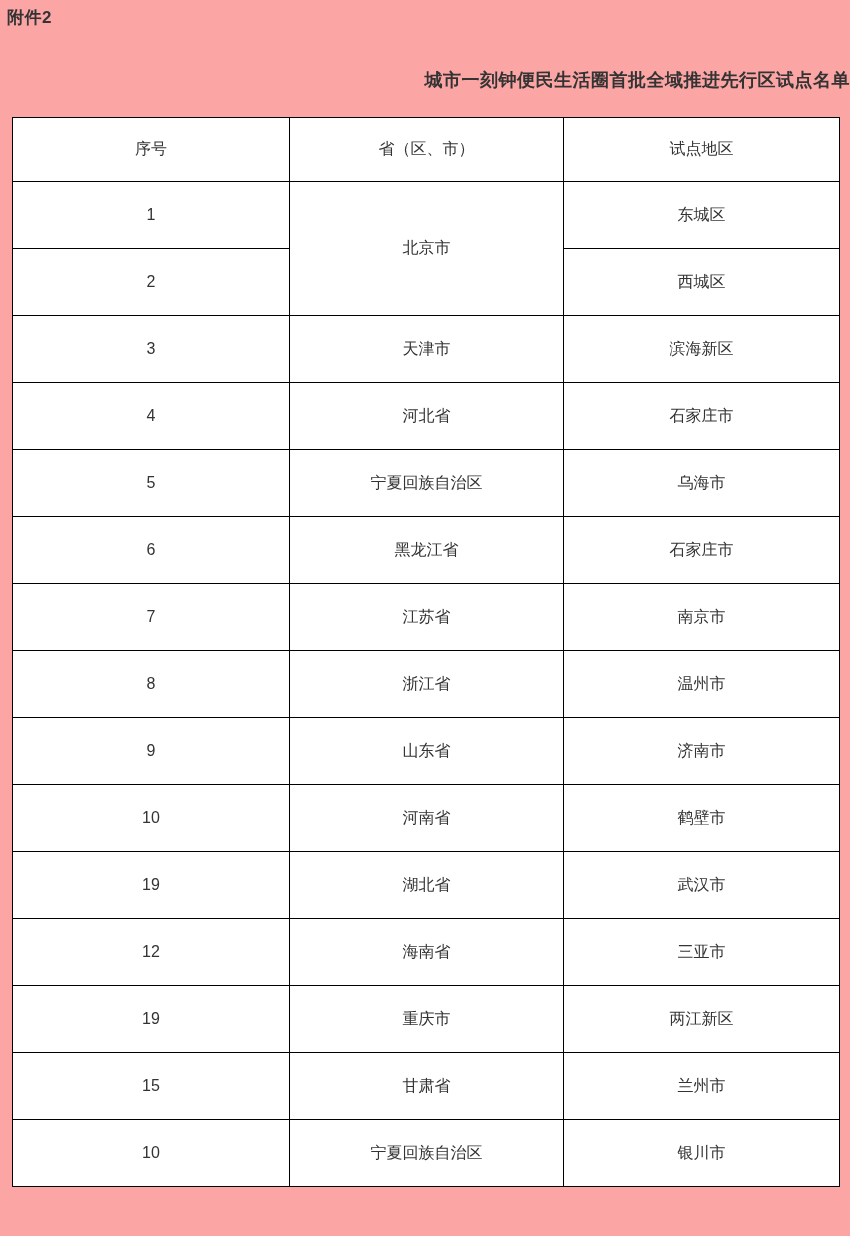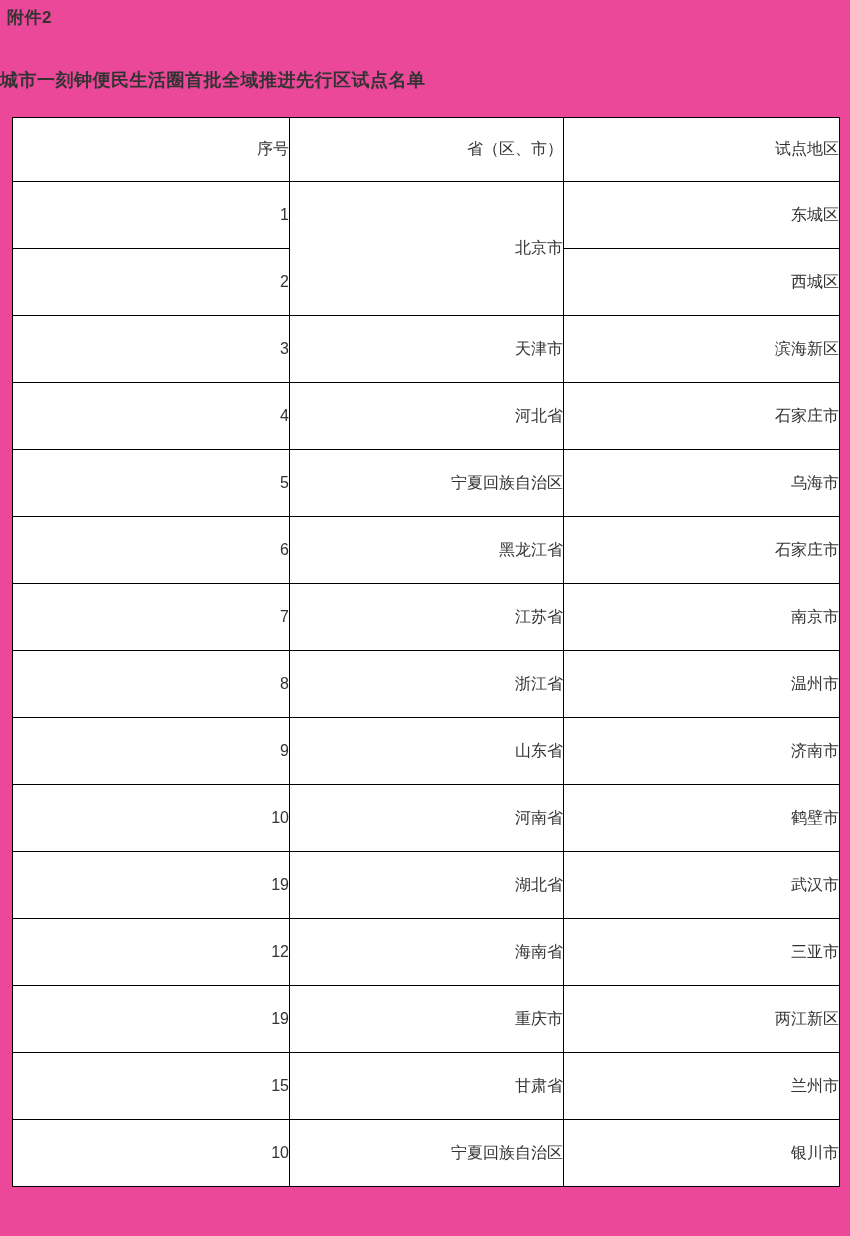--- a/index.html
+++ b/index.html
@@ -2,59 +2,59 @@
 <html><head>
 <meta charset="utf-8">
 <style>
   * { box-sizing: border-box; }
   html, body { margin: 0; padding: 0; background: #ffffff; }
   body { font-family: "Liberation Sans", "DejaVu Sans", sans-serif; color: #333333; }
   .page {
     position: relative;
     width: 850px;
     height: 1236px;
-    background: #ec4899;
+    background: #fca5a5;
     overflow: hidden;
   }
   .attachment-label {
     position: absolute;
     left: 7px;
     top: 6px;
     font-size: 17px;
     font-weight: 600;
     color: #333333;
     letter-spacing: 0.5px;
   }
   .doc-title {
     position: absolute;
     top: 68px;
     left: 0;
     width: 100%;
     margin: 0;
-    text-align: left;
+    text-align: right;
     font-size: 18px;
     font-weight: 600;
     color: #333333;
     letter-spacing: 0.5px;
   }
   table.pilot-table {
     position: absolute;
     top: 117px;
     left: 12px;
     width: 827px;
     border-collapse: collapse;
     table-layout: fixed;
   }
   .pilot-table col.c1 { width: 277px; }
   .pilot-table col.c2 { width: 274px; }
   .pilot-table col.c3 { width: 276px; }
   .pilot-table th,
   .pilot-table td {
     border: 1px solid #000000;
-    text-align: right;
+    text-align: center;
     vertical-align: middle;
     font-size: 16px;
     font-weight: 400;
     color: #333333;
     padding: 0;
     background: #ffffff;
   }
   .pilot-table thead tr { height: 64px; }
   .pilot-table tbody tr { height: 67px; }
 </style>

